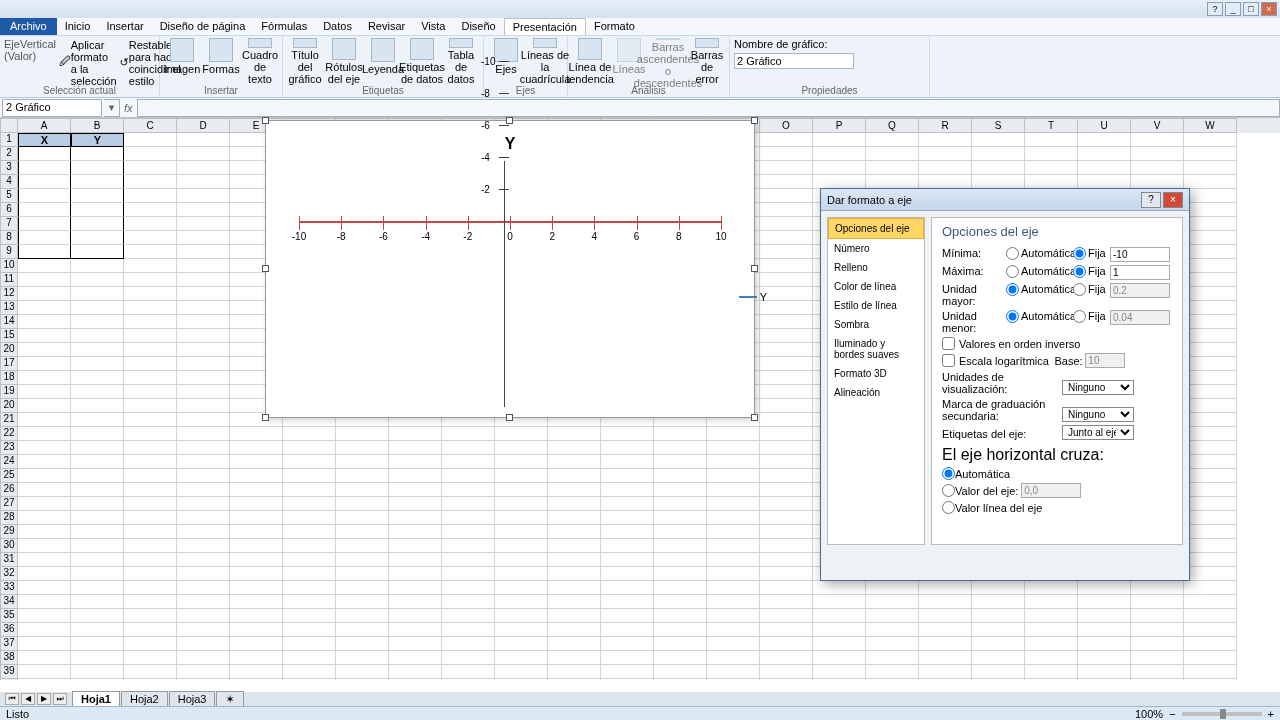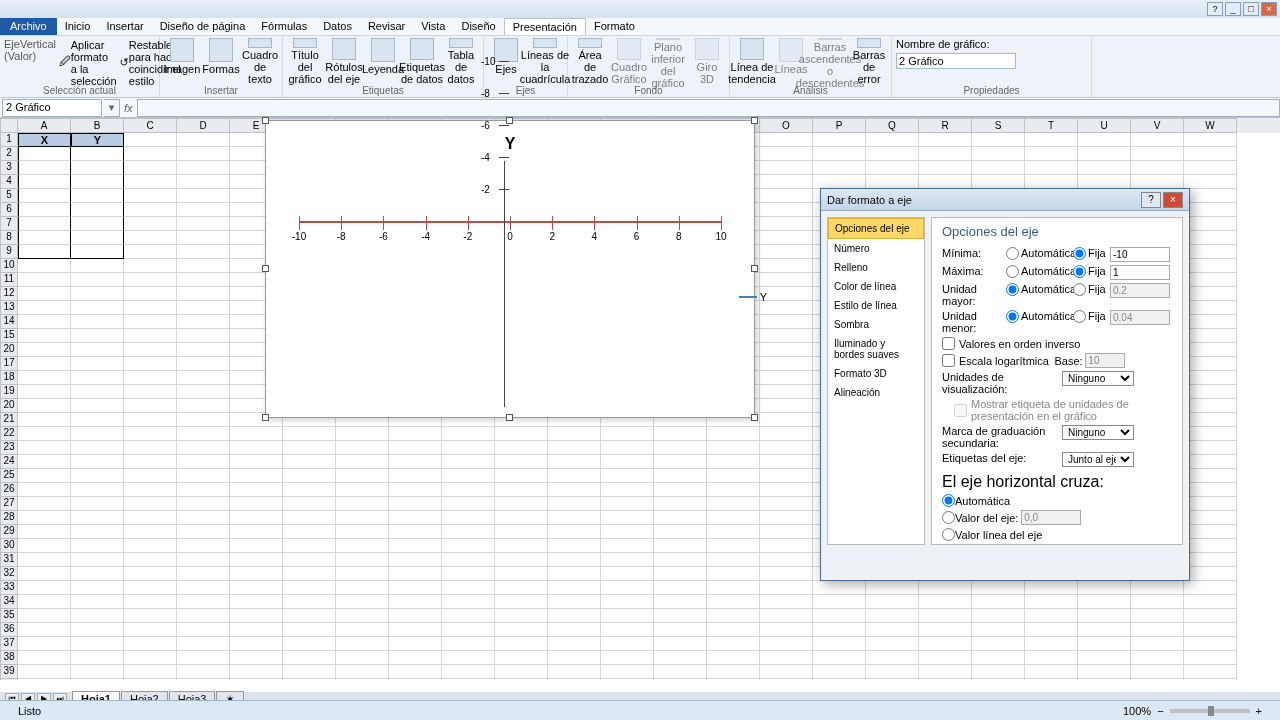--- a/index.html
+++ b/index.html
@@ -60,31 +60,31 @@
 .dlg-main{flex:1;padding:6px 10px;background:#fff;border:1px solid #bbb;margin:6px}
 .dlg-main h3{font-size:13px;color:#3b5b7e;font-weight:normal;margin-bottom:8px}
 .opt-row{display:flex;align-items:flex-start;margin-bottom:3px;font-size:10px}
 .opt-lbl{width:62px}
 .opt-radio{margin:0 2px}
 .opt-rad-lbl{width:50px}
 .opt-input{width:60px;border:1px solid #aaa;padding:1px 2px;font-size:10px;background:#fff}
 .opt-input-dis{background:#f0f0f0;color:#888}
 .chk-row{display:flex;align-items:center;margin:3px 0;font-size:10px}
 .chk-row input[type=checkbox]{margin-right:4px}
-.sel-row{display:flex;align-items:flex-start;margin:3px 0;font-size:10px}
+.sel-row{display:flex;align-items:flex-end;margin:3px 0;font-size:10px}
 .sel-row label{width:120px}
 .sel-row select,.sel-combo{border:1px solid #888;font-size:10px;padding:0 1px;width:72px;background:#fff}
 .dlg-footer{display:flex;justify-content:flex-end;padding:0 10px 8px}
 .dlg-footer button{padding:2px 14px;border:1px solid #888;background:#f0f0f0;font-size:11px}
 .sheet-tabs{position:absolute;bottom:14px;left:0;right:0;height:14px;background:#dce4ec;display:flex;align-items:center;font-size:10px}
 .tab-nav{display:flex;margin:0 4px}
 .tab-nav span{width:14px;text-align:center;border:1px solid #aaa;background:#eee;margin:0 1px;font-size:8px}
 .tab{padding:1px 8px;border:1px solid #999;background:#e0e6ec;margin-right:1px}
 .tab-active{background:#fff;font-weight:bold}
-.statusbar{position:absolute;bottom:0;left:0;right:0;height:20px;background:#dce8f4;display:flex;align-items:center;font-size:10px;padding:0 18px;border-top:1px solid #9fb6cc}
+.statusbar{position:absolute;bottom:0;left:0;right:0;height:14px;background:#dce8f4;display:flex;align-items:center;font-size:10px;padding:0 6px;border-top:1px solid #9fb6cc}
 .zoom{margin-left:auto;display:flex;align-items:center;gap:6px}
 .zoom-slider{width:80px;height:4px;background:#c0c0c0;position:relative}
 .zoom-thumb{position:absolute;left:38px;top:-3px;width:6px;height:10px;background:#888}
 </style>
 </head>
 <body>
 
 <div class="titlebar">
   <div class="win-btn">?</div>
   <div class="win-btn">_</div>
@@ -160,39 +160,20 @@
   <div class="rib-group">
     <div class="rib-btn">
         <div class="rib-ico"></div>
         <span>Ejes</span>
       </div>
     <div class="rib-btn">
         <div class="rib-ico"></div>
         <span>Líneas de la cuadrícula</span>
       </div>
     <div class="rib-section-label">Ejes</div>
-  </div>
-  <div class="rib-group">
-    <div class="rib-btn">
-        <div class="rib-ico"></div>
-        <span>Área de trazado</span>
-      </div>
-    <div class="rib-btn" style="opacity:.5">
-        <div class="rib-ico"></div>
-        <span>Cuadro Gráfico</span>
-      </div>
-    <div class="rib-btn" style="opacity:.5">
-        <div class="rib-ico"></div>
-        <span>Plano inferior del gráfico</span>
-      </div>
-    <div class="rib-btn" style="opacity:.5">
-        <div class="rib-ico"></div>
-        <span>Giro 3D</span>
-      </div>
-    <div class="rib-section-label">Fondo</div>
   </div>
   <div class="rib-group">
     <div class="rib-btn">
         <div class="rib-ico"></div>
         <span>Línea de tendencia</span>
       </div>
     <div class="rib-btn" style="opacity:.5">
         <div class="rib-ico"></div>
         <span>Líneas</span>
       </div>
@@ -1401,24 +1382,20 @@
         </div>
       <div class="chk-row">
           <input type="checkbox" style="">
           <span>Valores en orden inverso</span>
         </div>
       <div class="chk-row"><input type="checkbox" style=""><span>Escala logarítmica</span>&nbsp;&nbsp;<span>Base:</span>&nbsp;<input class="opt-input opt-input-dis" style="width: 40px;" value="10"></div>
       <div class="sel-row">
           <label>Unidades de visualización:</label>
           <select class="sel-combo"><option>Ninguno</option></select>
         </div>
-      <div class="chk-row" style="margin-left:12px;color:#888">
-          <input type="checkbox" disabled="" style="">
-          <span>Mostrar etiqueta de unidades de presentación en el gráfico</span>
-        </div>
       <div class="sel-row">
           <label>Marca de graduación secundaria:</label>
           <select class="sel-combo"><option>Ninguno</option></select>
         </div>
       <div class="sel-row">
           <label>Etiquetas del eje:</label>
           <select class="sel-combo"><option>Junto al eje</option></select>
         </div>
       <div style="margin-top:6px;font-size:16px">El eje horizontal cruza:</div>
       <div class="chk-row">

